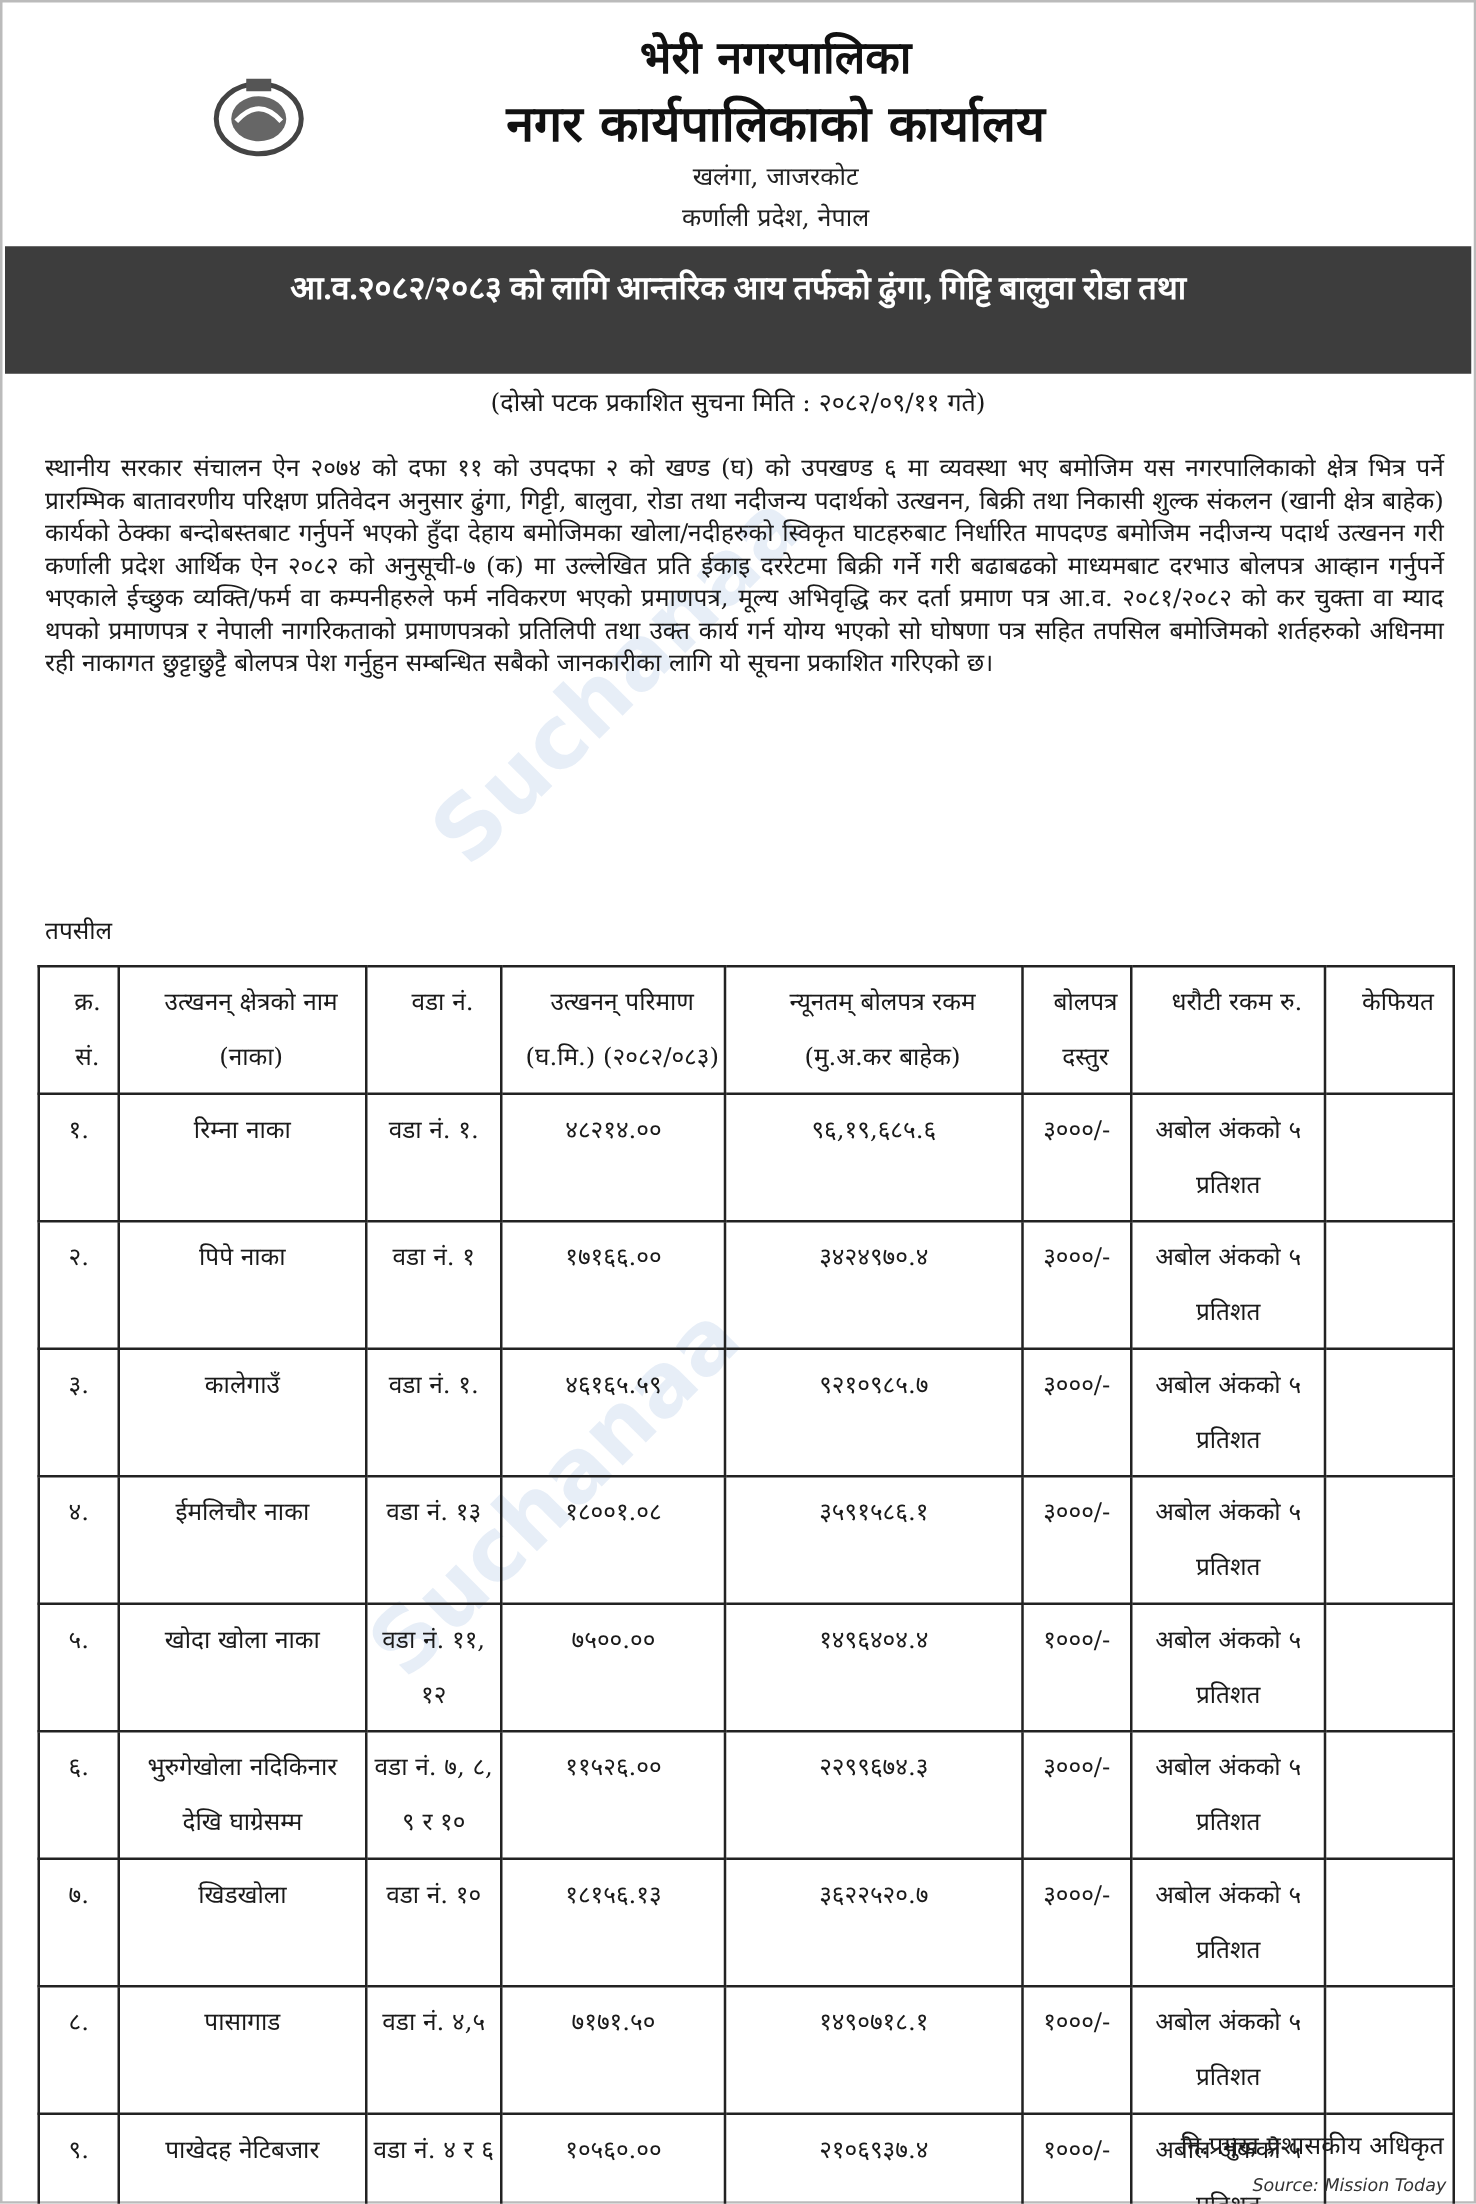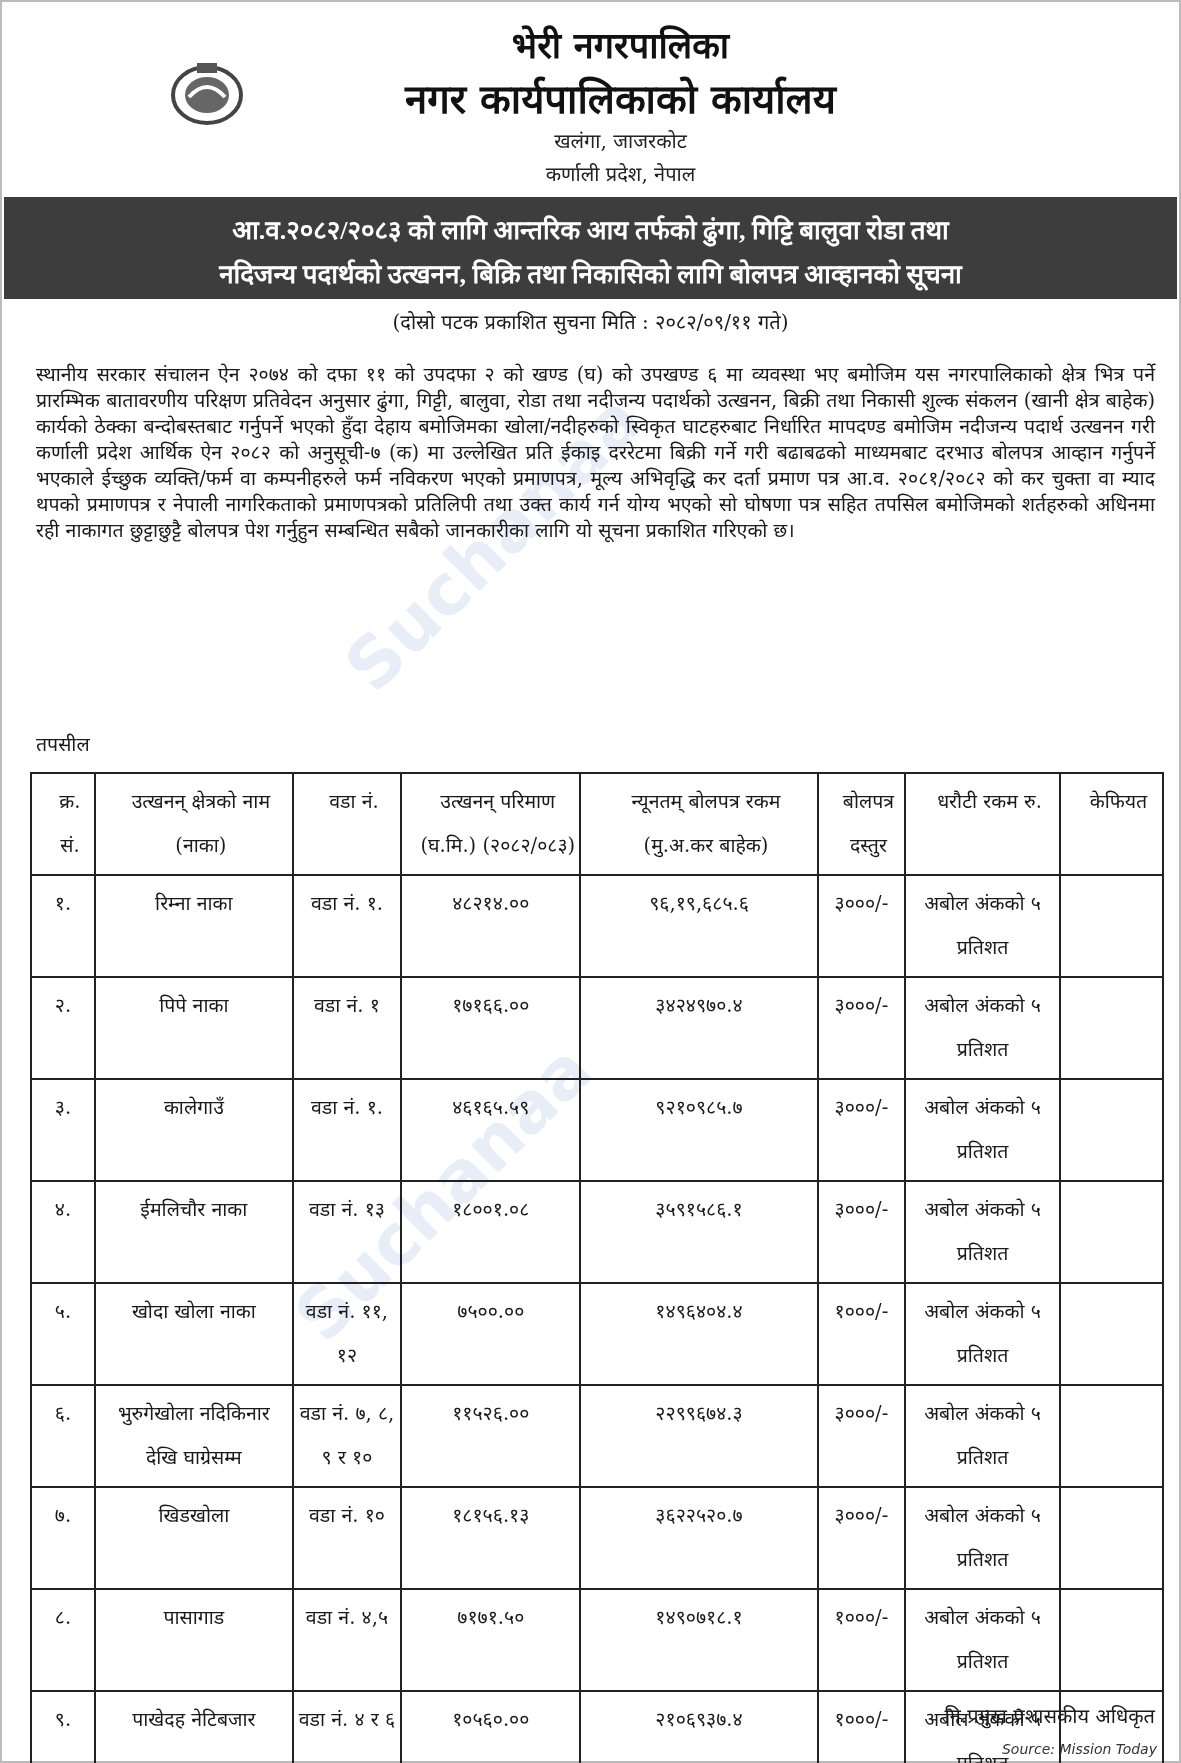--- a/index.html
+++ b/index.html
@@ -79,21 +79,20 @@
       <rect x="30" y="6" width="20" height="10" fill="#555"></rect>
     </svg>
     <div class="org-title l1">भेरी नगरपालिका</div>
     <div class="org-title l2">नगर कार्यपालिकाको कार्यालय</div>
     <div class="addr a1">खलंगा, जाजरकोट</div>
     <div class="addr a2">कर्णाली प्रदेश, नेपाल</div>
   </div>
 
   <div class="banner">
     <div>आ.व.२०८२/२०८३ को लागि आन्तरिक आय तर्फको ढुंगा, गिट्टि बालुवा रोडा तथा</div>
-    <div>नदिजन्य पदार्थको उत्खनन, बिक्रि तथा निकासिको लागि बोलपत्र आव्हानको सूचना</div>
   </div>
 
   <div class="pubdate">(दोस्रो पटक प्रकाशित सुचना मिति : २०८२/०९/११ गते)</div>
 
   <div class="body-text">स्थानीय सरकार संचालन ऐन २०७४ को दफा ११ को उपदफा २ को खण्ड (घ) को उपखण्ड ६ मा व्यवस्था भए बमोजिम यस नगरपालिकाको क्षेत्र भित्र पर्ने प्रारम्भिक बातावरणीय परिक्षण प्रतिवेदन अनुसार ढुंगा, गिट्टी, बालुवा, रोडा तथा नदीजन्य पदार्थको उत्खनन, बिक्री तथा निकासी शुल्क संकलन (खानी क्षेत्र बाहेक) कार्यको ठेक्का बन्दोबस्तबाट गर्नुपर्ने भएको हुँदा देहाय बमोजिमका खोला/नदीहरुको स्विकृत घाटहरुबाट निर्धारित मापदण्ड बमोजिम नदीजन्य पदार्थ उत्खनन गरी कर्णाली प्रदेश आर्थिक ऐन २०८२ को अनुसूची-७ (क) मा उल्लेखित प्रति ईकाइ दररेटमा बिक्री गर्ने गरी बढाबढको माध्यमबाट दरभाउ बोलपत्र आव्हान गर्नुपर्ने भएकाले ईच्छुक व्यक्ति/फर्म वा कम्पनीहरुले फर्म नविकरण भएको प्रमाणपत्र, मूल्य अभिवृद्धि कर दर्ता प्रमाण पत्र आ.व. २०८१/२०८२ को कर चुक्ता वा म्याद थपको प्रमाणपत्र र नेपाली नागरिकताको प्रमाणपत्रको प्रतिलिपी तथा उक्त कार्य गर्न योग्य भएको सो घोषणा पत्र सहित तपसिल बमोजिमको शर्तहरुको अधिनमा रही नाकागत छुट्टाछुट्टै बोलपत्र पेश गर्नुहुन सम्बन्धित सबैको जानकारीका लागि यो सूचना प्रकाशित गरिएको छ।</div>
 
   <div class="tapsil">तपसील</div>
 
   <table>
     <thead>

